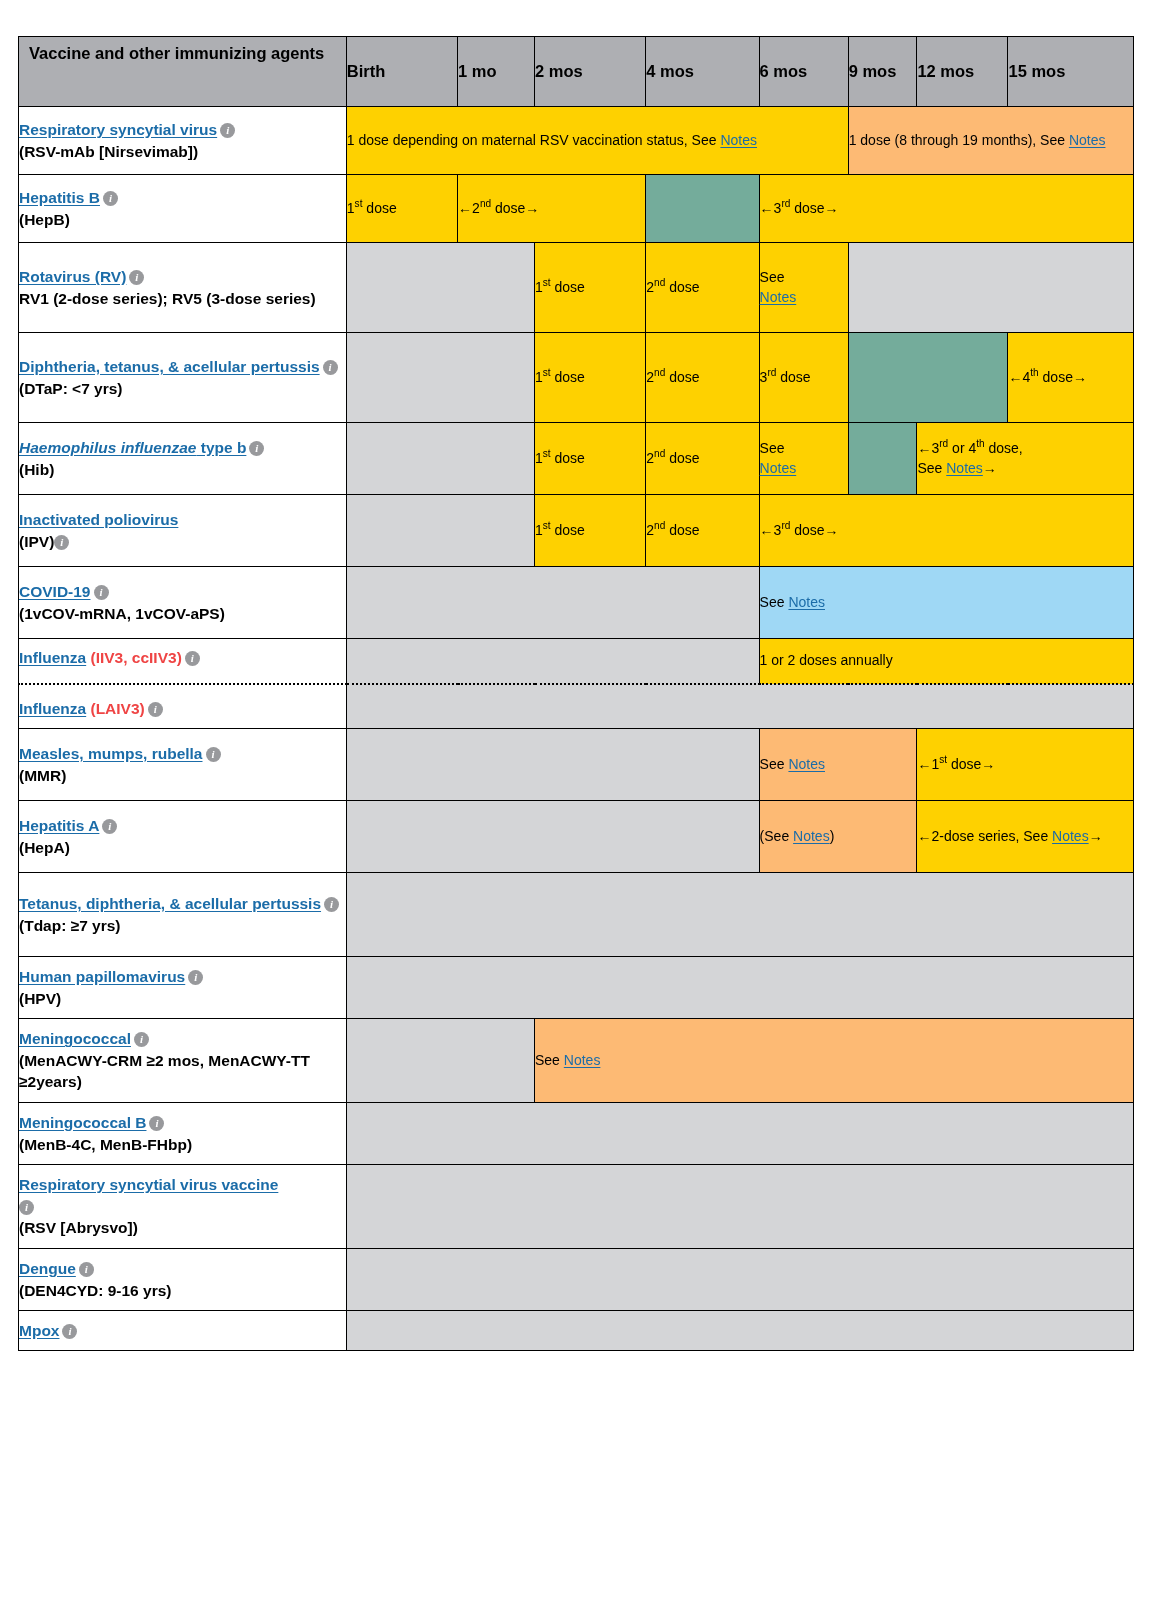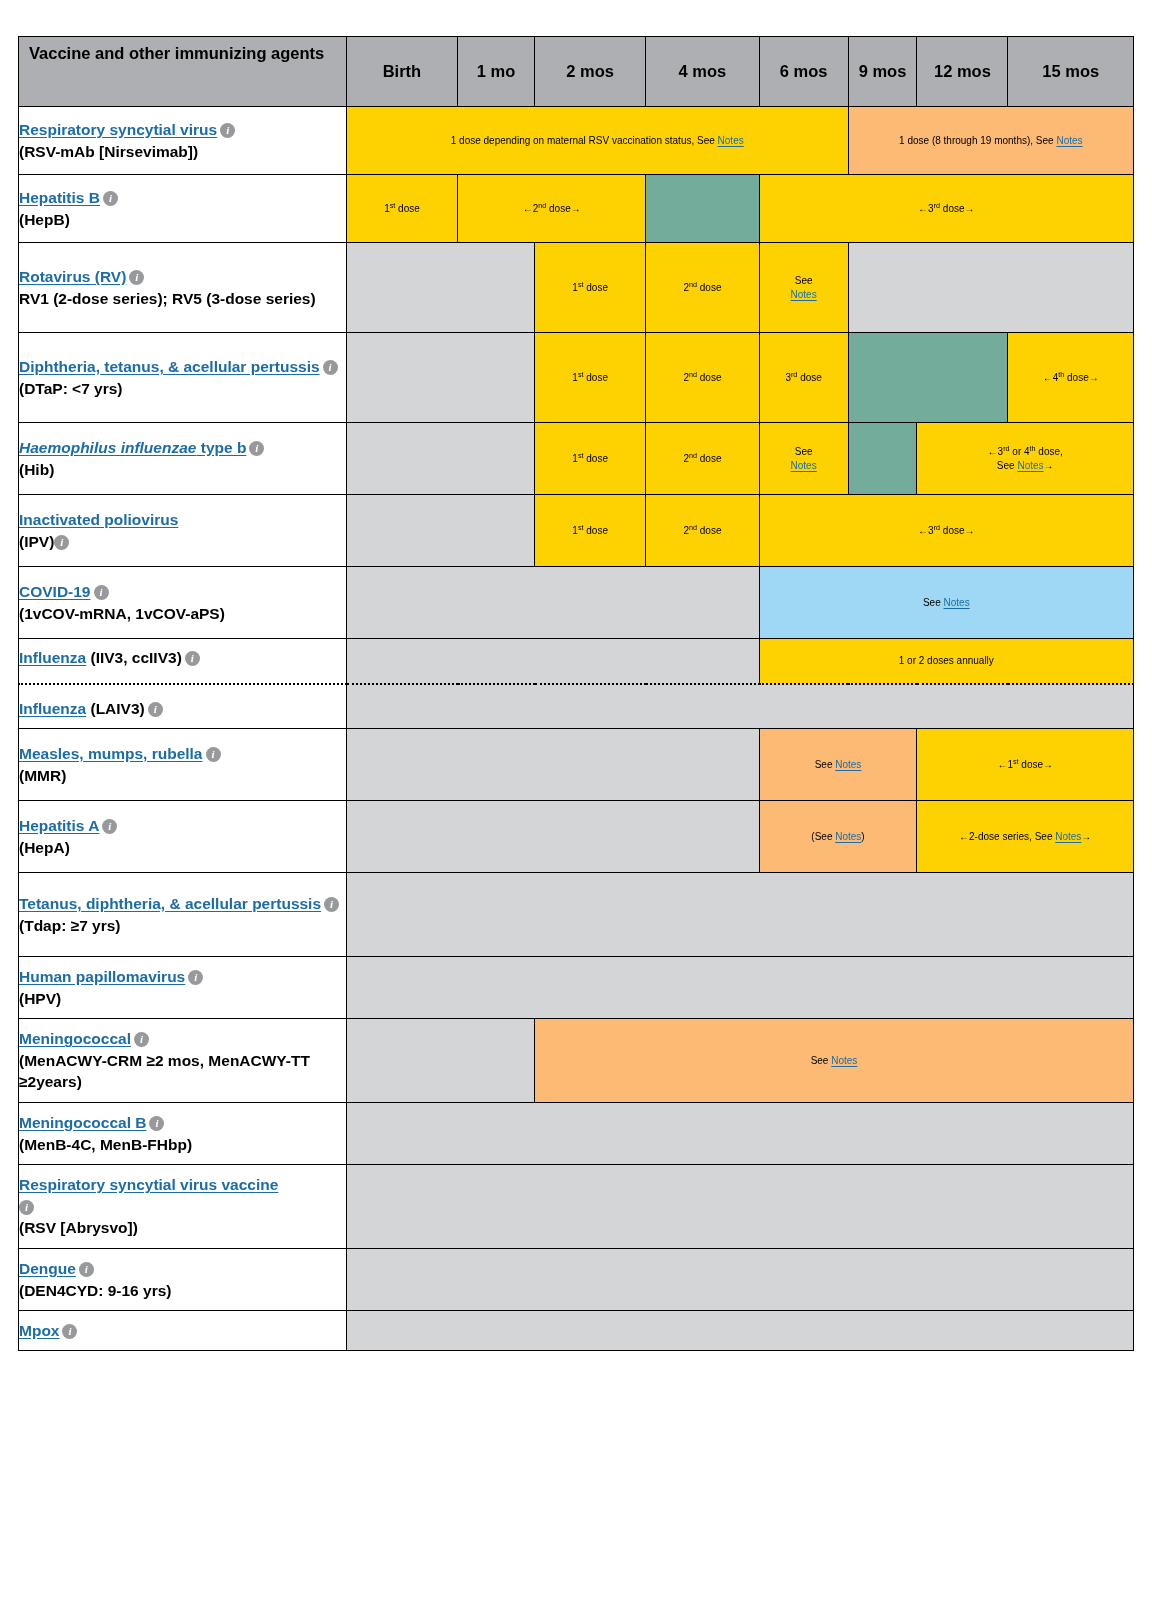--- a/index.html
+++ b/index.html
@@ -25,21 +25,21 @@
     border: 1.5px solid #000000;
     padding: 0;
     vertical-align: middle;
   }
   
   thead th {
     background: #aeafb3;
     color: #000;
     font-size: 16.5px;
     font-weight: bold;
-    text-align: center;
+    text-align: left;
     height: 70px;
     padding: 4px 3px;
     line-height: 1.25;
   }
   thead th.agent-head {
     text-align: left;
     padding: 6px 10px;
     vertical-align: top;
     font-size: 16.5px;
   }
@@ -71,21 +71,21 @@
   }
   .vax-name.italic-lead em { font-style: italic; }
   .vax-paren {
     color: #000000;
     font-weight: bold;
     font-size: 15.5px;
     display: block;
     margin-top: 1px;
   }
   .vax-inline-sub {
-    color: #000000;
+    color: #ef4444;
     font-weight: bold;
     font-size: 15.5px;
   }
   
   .info-icon {
     display: inline-block;
     width: 15px; height: 15px;
     border-radius: 50%;
     background: #98999c;
     color: #ffffff;
@@ -94,22 +94,22 @@
     font-style: italic;
     line-height: 15px;
     text-align: center;
     vertical-align: 1px;
     margin-left: 3px;
     font-family: "Liberation Serif", serif;
     cursor: pointer;
   }
   
   td.cell {
-    text-align: center;
-    font-size: 10px;
+    text-align: left;
+    font-size: 14px;
     color: #000;
     line-height: 1.4;
     padding: 4px 3px;
   }
   td.yellow { background: #fed100; }
   td.gray   { background: #d4d5d7; }
   td.green  { background: #74ac9b; }
   td.purple { background: #fdba74; }
   td.blue   { background: #9fd8f5; }
 

